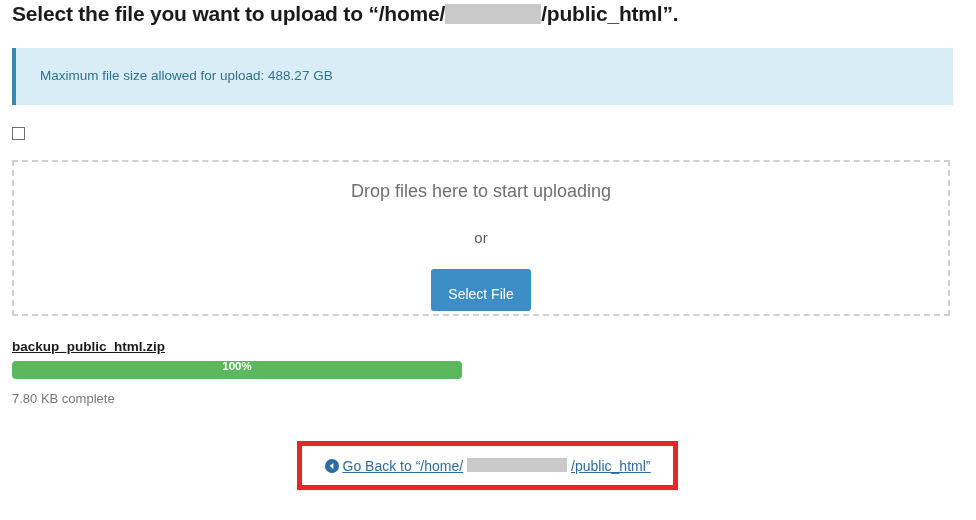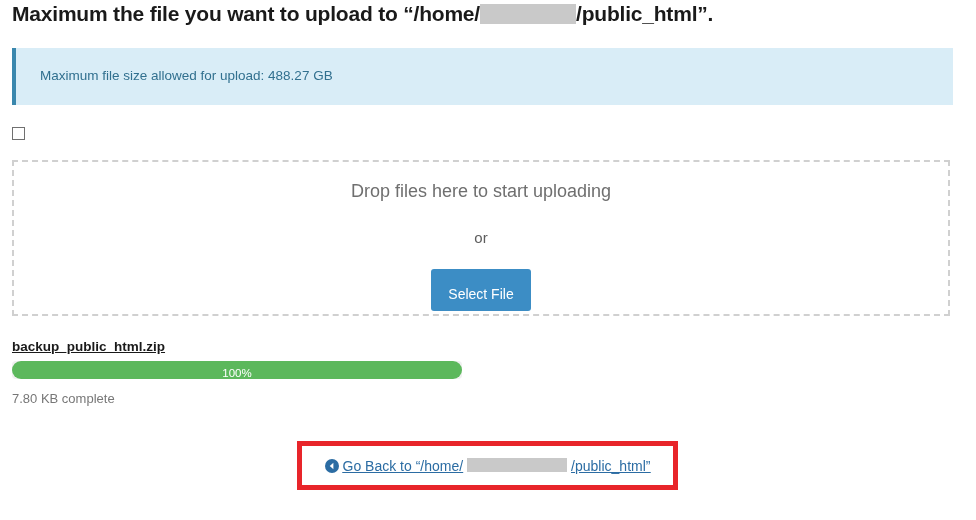--- a/index.html
+++ b/index.html
@@ -143,24 +143,25 @@
     top: 361px;
     width: 450px;
     height: 18px;
     background: #f0f0f0;
     border-radius: 4px;
     overflow: hidden;
   }
   .progress-fill {
     height: 100%;
     background: #5cb85c;
-    border-radius: 9px;
+    border-radius: 0;
     display: flex;
-    align-items: flex-end;
+    align-items: flex-start;
     justify-content: center;
+    font-weight: bold;
   }
   .progress-text {
     font-size: 11.5px;
     color: #ffffff;
     line-height: 1;
   }
   .upload-status {
     position: absolute;
     left: 12px;
     top: 391px;
@@ -211,21 +212,21 @@
     height: 14px;
     top: -1px;
   }
   .link-text-seg {
     text-decoration: underline;
   }
 </style>
 </head>
 <body>
 
-<div class="page-title"><span>Maximum the file you want to upload to “/home/</span><span class="redact redact-title"></span><span>/public_html”.</span></div>
+<div class="page-title"><span>Select the file you want to upload to “/home/</span><span class="redact redact-title"></span><span>/public_html”.</span></div>
 
 <div class="info-banner">
   <div class="info-banner-text">Maximum file size allowed for upload: 488.27 GB</div>
 </div>
 
 <div class="overwrite-row">
   <span class="checkbox-box"></span>
 </div>
 
 <div class="dropzone">

